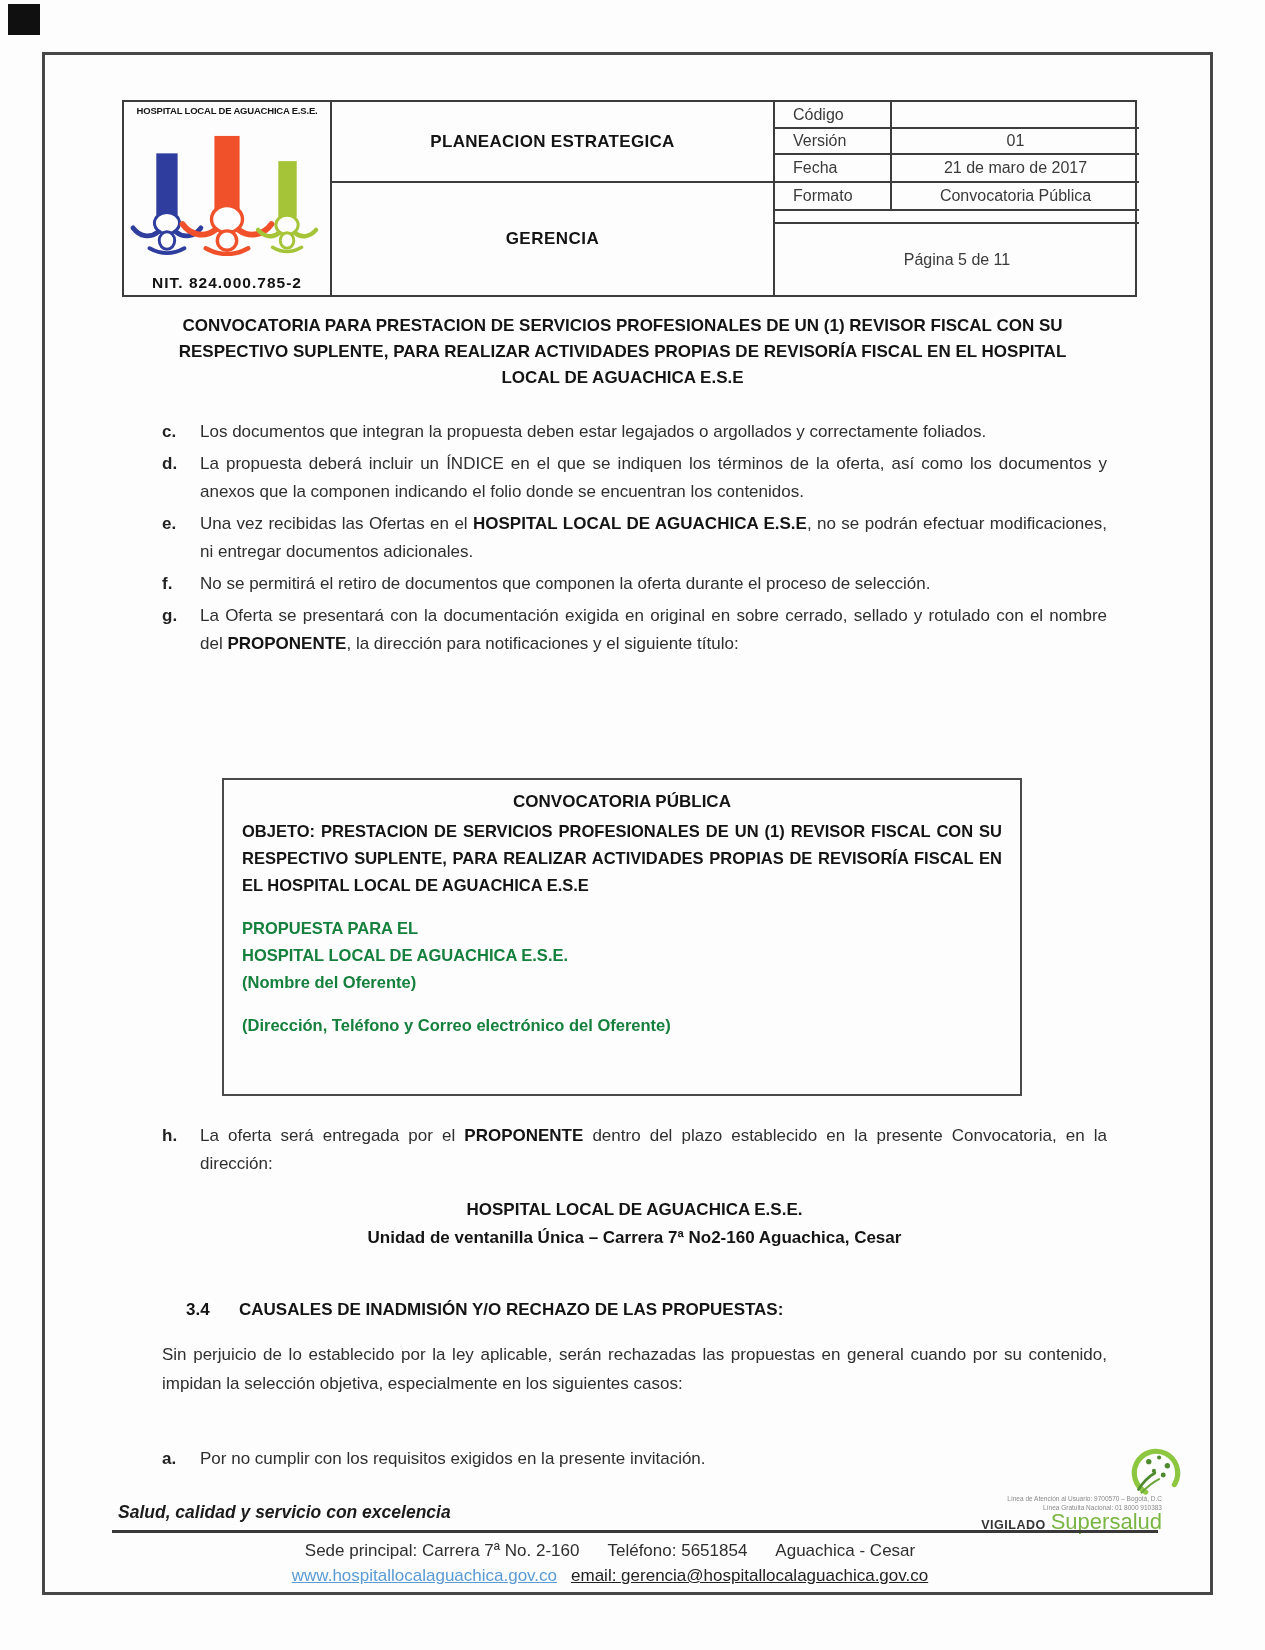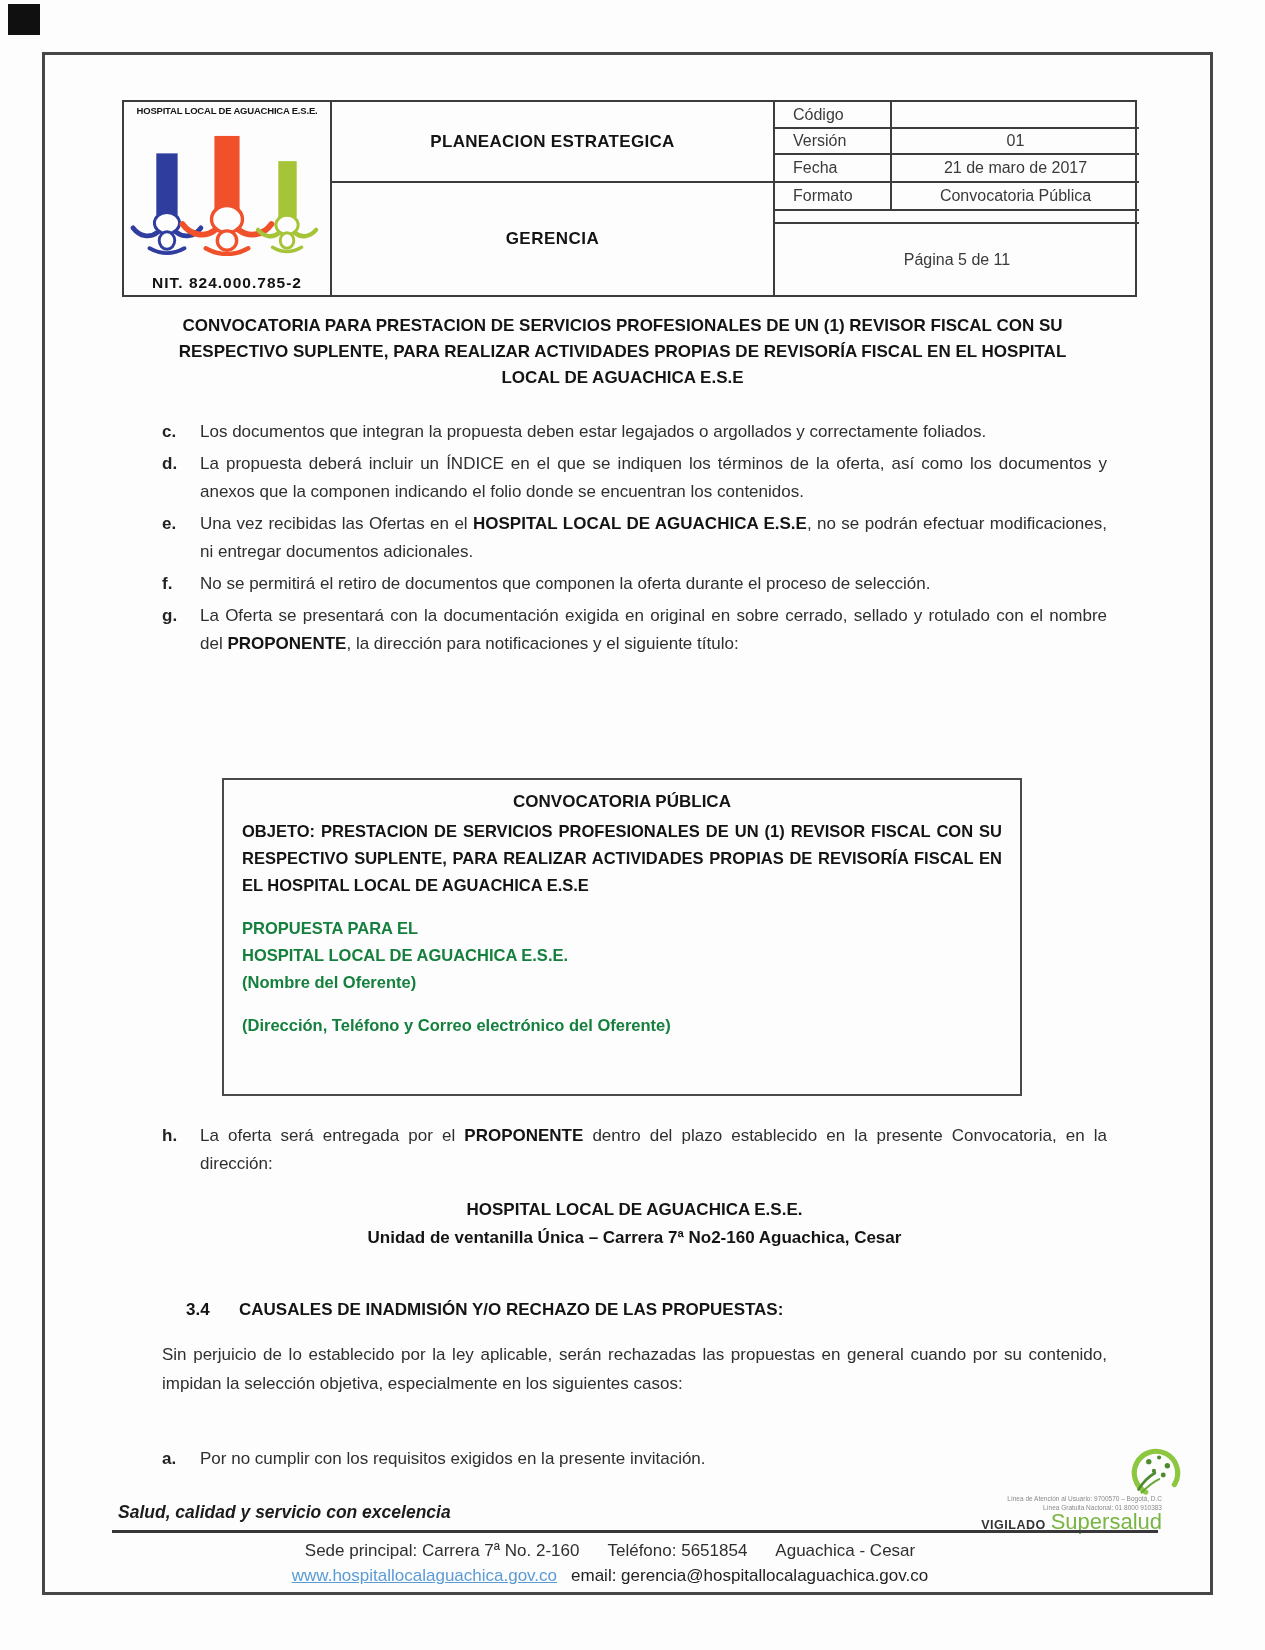--- a/index.html
+++ b/index.html
@@ -73,21 +73,21 @@
 
   .slogan{position:absolute;left:118px;top:1502px;font-size:17.5px;font-weight:bold;
     font-style:italic;color:#1c1c1c;}
   .foot-rule{position:absolute;left:112px;top:1530px;width:1046px;height:3px;background:#383838;}
   .sede-line{position:absolute;left:180px;top:1541px;width:860px;text-align:center;
     font-size:17px;color:#2f2f2f;white-space:nowrap;}
   .sede-line span{margin:0 14px;}
   .links-line{position:absolute;left:160px;top:1566px;width:900px;text-align:center;
     font-size:17px;white-space:nowrap;}
   .weblink{color:#5b9bd5;text-decoration:underline;margin-right:14px;cursor:pointer;margin-top:34px;}
-  .maillink{color:#222;cursor:pointer;}
+  .maillink{color:#222;text-decoration:underline;cursor:pointer;}
 </style>
 </head>
 <body>
 
 <div class="page">
   <div class="corner-mark"></div>
   <div class="frame"></div>
 
   <div class="header-table">
     <div class="cell logo-cell b-r">

